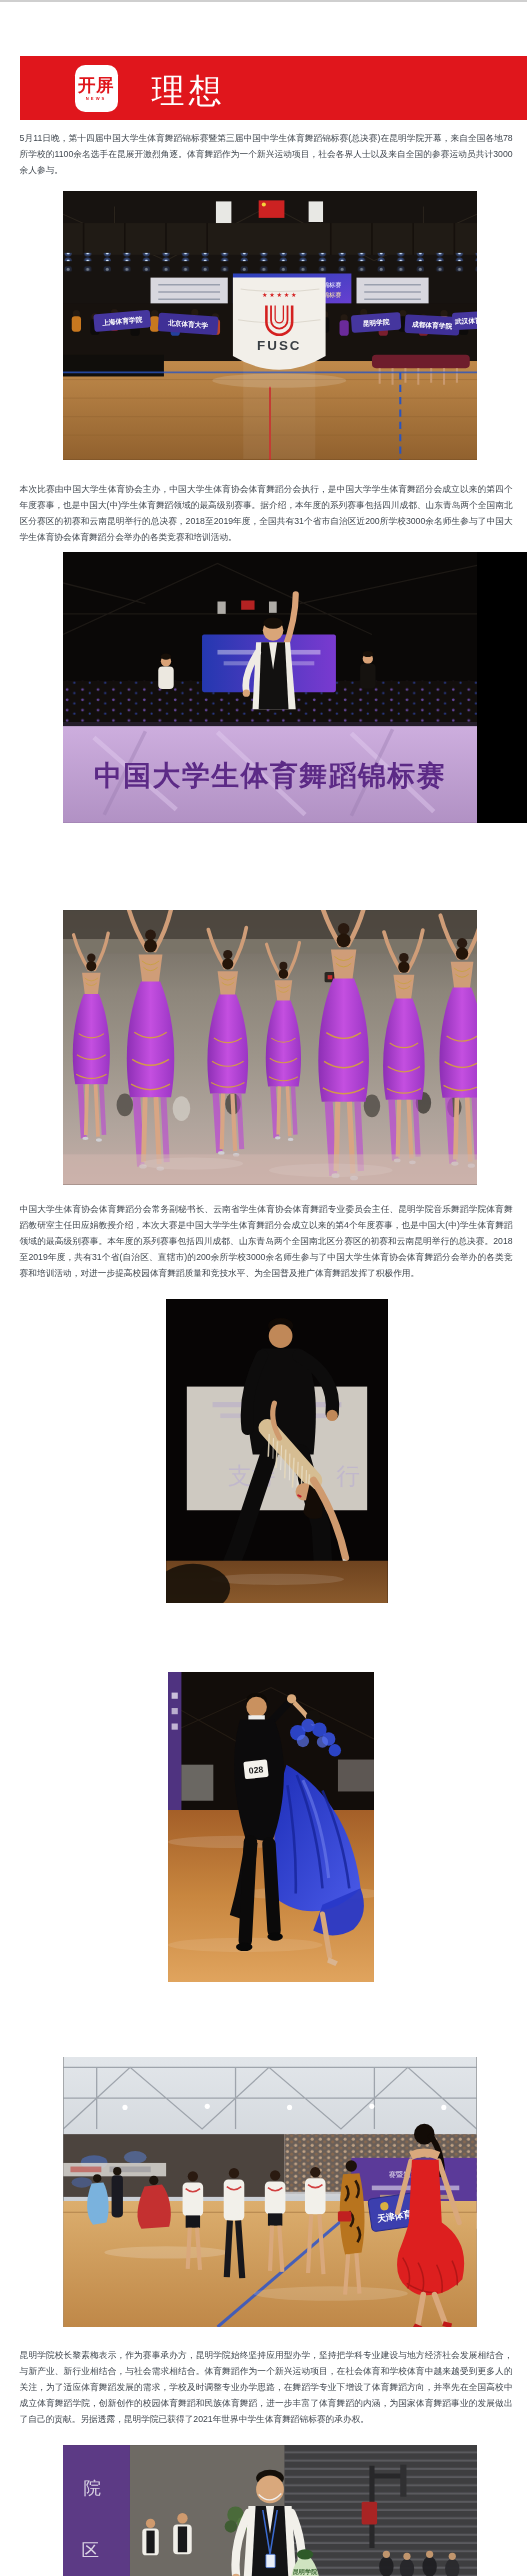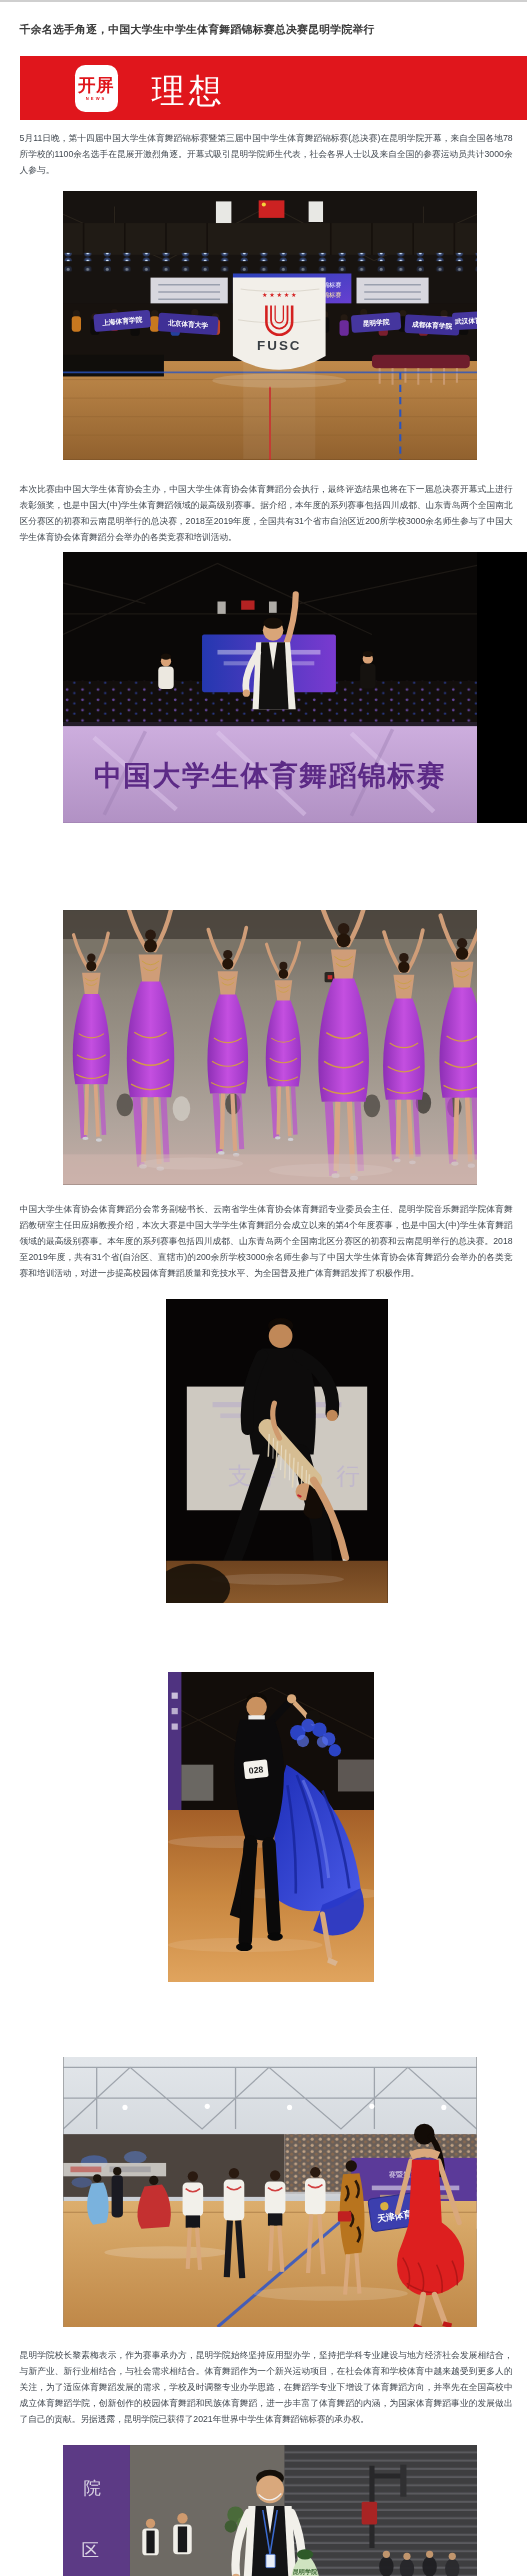--- a/index.html
+++ b/index.html
@@ -25,32 +25,31 @@
   figure{margin:0;padding:0;}
   .photo{overflow:hidden;background:#000;}
   svg text{font-family:"Liberation Sans","DejaVu Sans",sans-serif;}
 </style>
 </head>
 <body>
 
 <div id="page">
   <div id="top-strip" class="abs"></div>
 
-  <h1 id="article-title" class="abs">千余名选手角逐，中国大学生中学生体育舞蹈锦标赛总决赛昆明学院举行</h1>
 
 
   <div id="banner" class="abs">
     <div id="banner-logo">
       <span class="kp">开屏</span>
       <span class="nw">NEWS</span>
     </div>
     <div id="banner-slogan">理想</div>
   </div>
 
-  <p class="para abs" style="top:130px">5月11日晚，第十四届中国大学生体育舞蹈锦标赛暨第三届中国中学生体育舞蹈锦标赛(总决赛)在昆明学院开幕，来自全国各地78所学校的1100余名选手在昆展开激烈角逐。开幕式吸引昆明学院师生代表，社会各界人士以及来自全国的参赛运动员共计3000余人参与。</p>
+  <p class="para abs" style="top:130px">5月11日晚，第十四届中国大学生体育舞蹈锦标赛暨第三届中国中学生体育舞蹈锦标赛(总决赛)在昆明学院开幕，来自全国各地78所学校的1100余名选手在昆展开激烈角逐。体育舞蹈作为一个新兴运动项目，社会各界人士以及来自全国的参赛运动员共计3000余人参与。</p>
 
   <figure class="photo abs" style="top:191px;left:63px;width:414px;height:269px" aria-label="开幕式全景：FUSC会旗与各校代表队">
     <svg width="414" height="269" viewBox="0 0 804 522">
       <defs>
         <linearGradient id="wood1" x1="0" y1="0" x2="0" y2="1">
             <stop offset="0" stop-color="#c08a4b"></stop>
             <stop offset="1" stop-color="#91612e"></stop>
           </linearGradient>
         <linearGradient id="scr1" x1="0" y1="0" x2="1" y2="1">
             <stop offset="0" stop-color="#2a41b8"></stop>
@@ -132,21 +131,21 @@
       <path d="M330,168 L510,168 L510,320 Q420,374 330,320 Z" fill="#f2efe9"></path>
       <path d="M345,190 Q420,200 498,190 M340,250 Q420,262 500,250" stroke="#ddd8ce" stroke-width="2" fill="none"></path>
       <text x="420" y="206" font-size="12" fill="#d42020" text-anchor="middle">★ ★ ★ ★ ★</text>
       <path d="M395,222 v32 a25,25 0 0 0 50,0 v-32" stroke="#d42020" stroke-width="5" fill="none"></path>
       <path d="M404,222 v29 a16,16 0 0 0 32,0 v-29" stroke="#d42020" stroke-width="3.5" fill="none"></path>
       <path d="M412,222 v26 a8,8 0 0 0 16,0 v-26" stroke="#d42020" stroke-width="2.5" fill="none"></path>
       <text x="420" y="308" font-size="26" font-weight="bold" fill="#3a3f44" text-anchor="middle" letter-spacing="4">FUSC</text>
     </svg>
   </figure>
 
-  <p class="para abs" style="top:481px">本次比赛由中国大学生体育协会主办，中国大学生体育协会体育舞蹈分会执行，最终评选结果也将在下一届总决赛开幕式上进行表彰颁奖，也是中国大(中)学生体育舞蹈领域的最高级别赛事。据介绍，本年度的系列赛事包括四川成都、山东青岛两个全国南北区分赛区的初赛和云南昆明举行的总决赛，2018至2019年度，全国共有31个省市自治区近200所学校3000余名师生参与了中国大学生体育协会体育舞蹈分会举办的各类竞赛和培训活动。</p>
+  <p class="para abs" style="top:481px">本次比赛由中国大学生体育协会主办，中国大学生体育协会体育舞蹈分会执行，是中国大学学生体育舞蹈分会成立以来的第四个年度赛事，也是中国大(中)学生体育舞蹈领域的最高级别赛事。据介绍，本年度的系列赛事包括四川成都、山东青岛两个全国南北区分赛区的初赛和云南昆明举行的总决赛，2018至2019年度，全国共有31个省市自治区近200所学校3000余名师生参与了中国大学生体育协会体育舞蹈分会举办的各类竞赛和培训活动。</p>
 
   <figure class="photo abs" style="top:552px;left:63px;width:474px;height:271px" aria-label="开幕式舞台表演">
     <svg width="414" height="271" viewBox="0 0 804 526">
       <defs>
         <linearGradient id="lav2" x1="0" y1="0" x2="0" y2="1">
             <stop offset="0" stop-color="#cdaede"></stop>
             <stop offset="1" stop-color="#b191c4"></stop>
           </linearGradient>
         <linearGradient id="scr2" x1="0" y1="0" x2="1" y2="0">
             <stop offset="0" stop-color="#2438b0"></stop>

